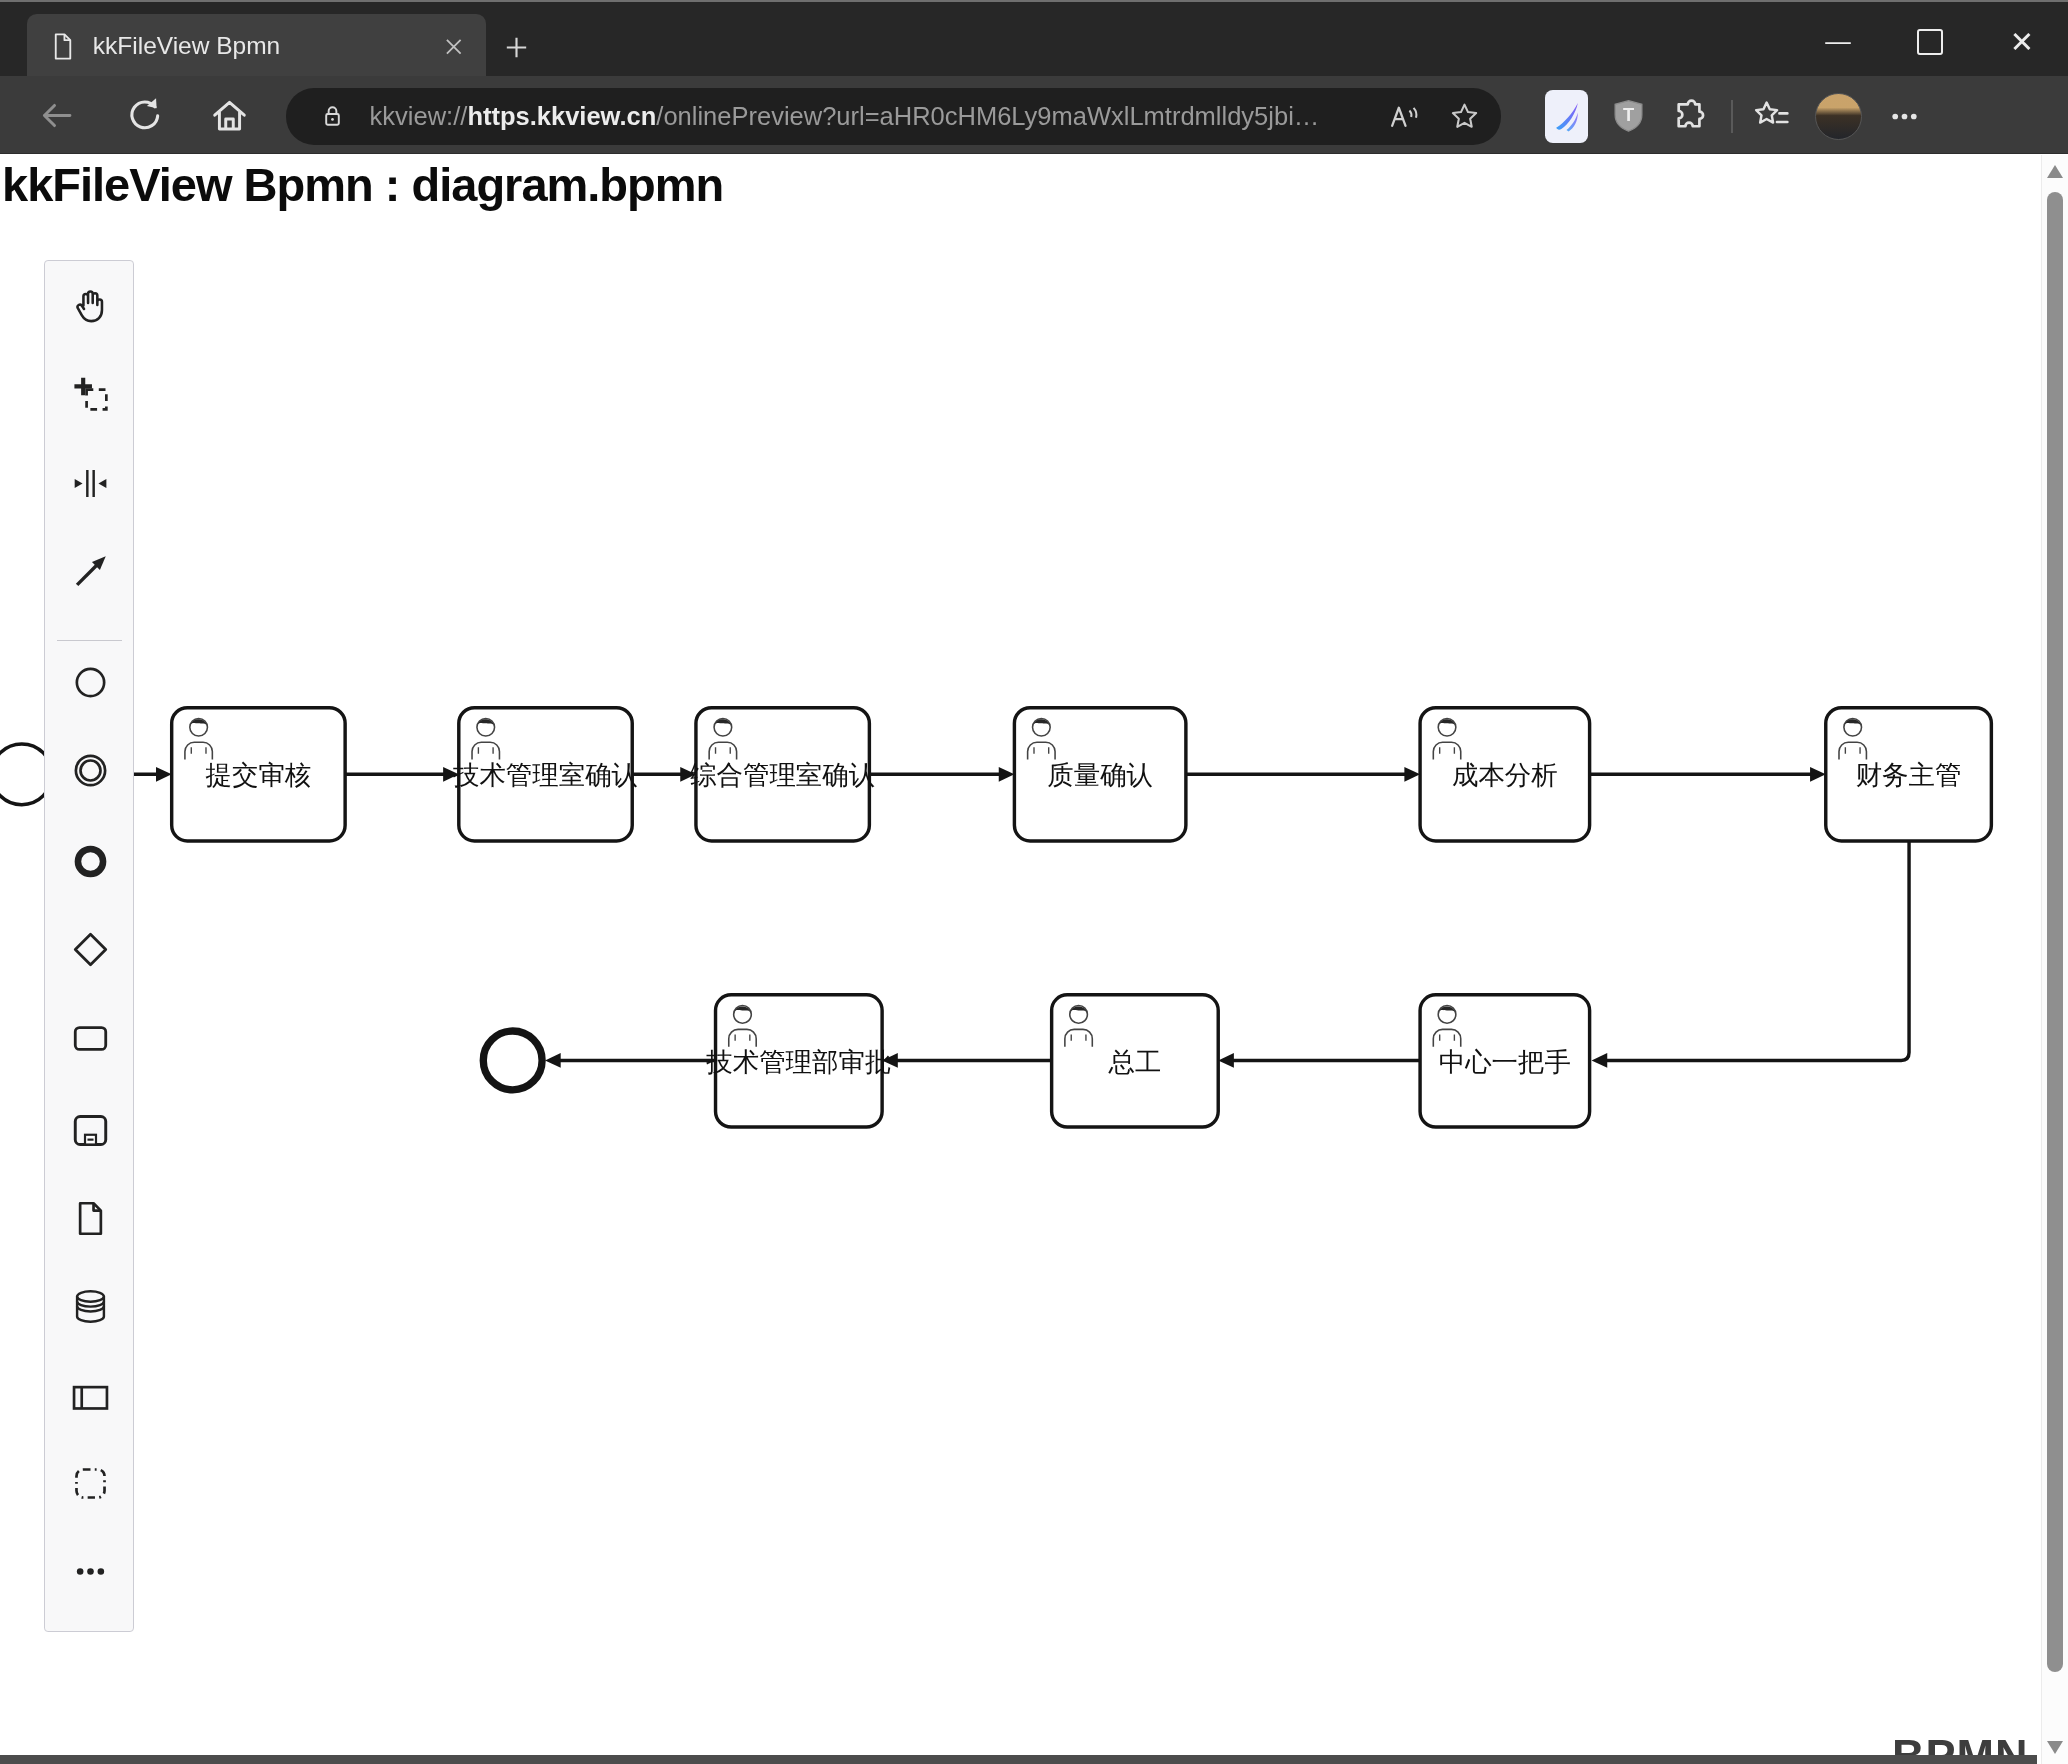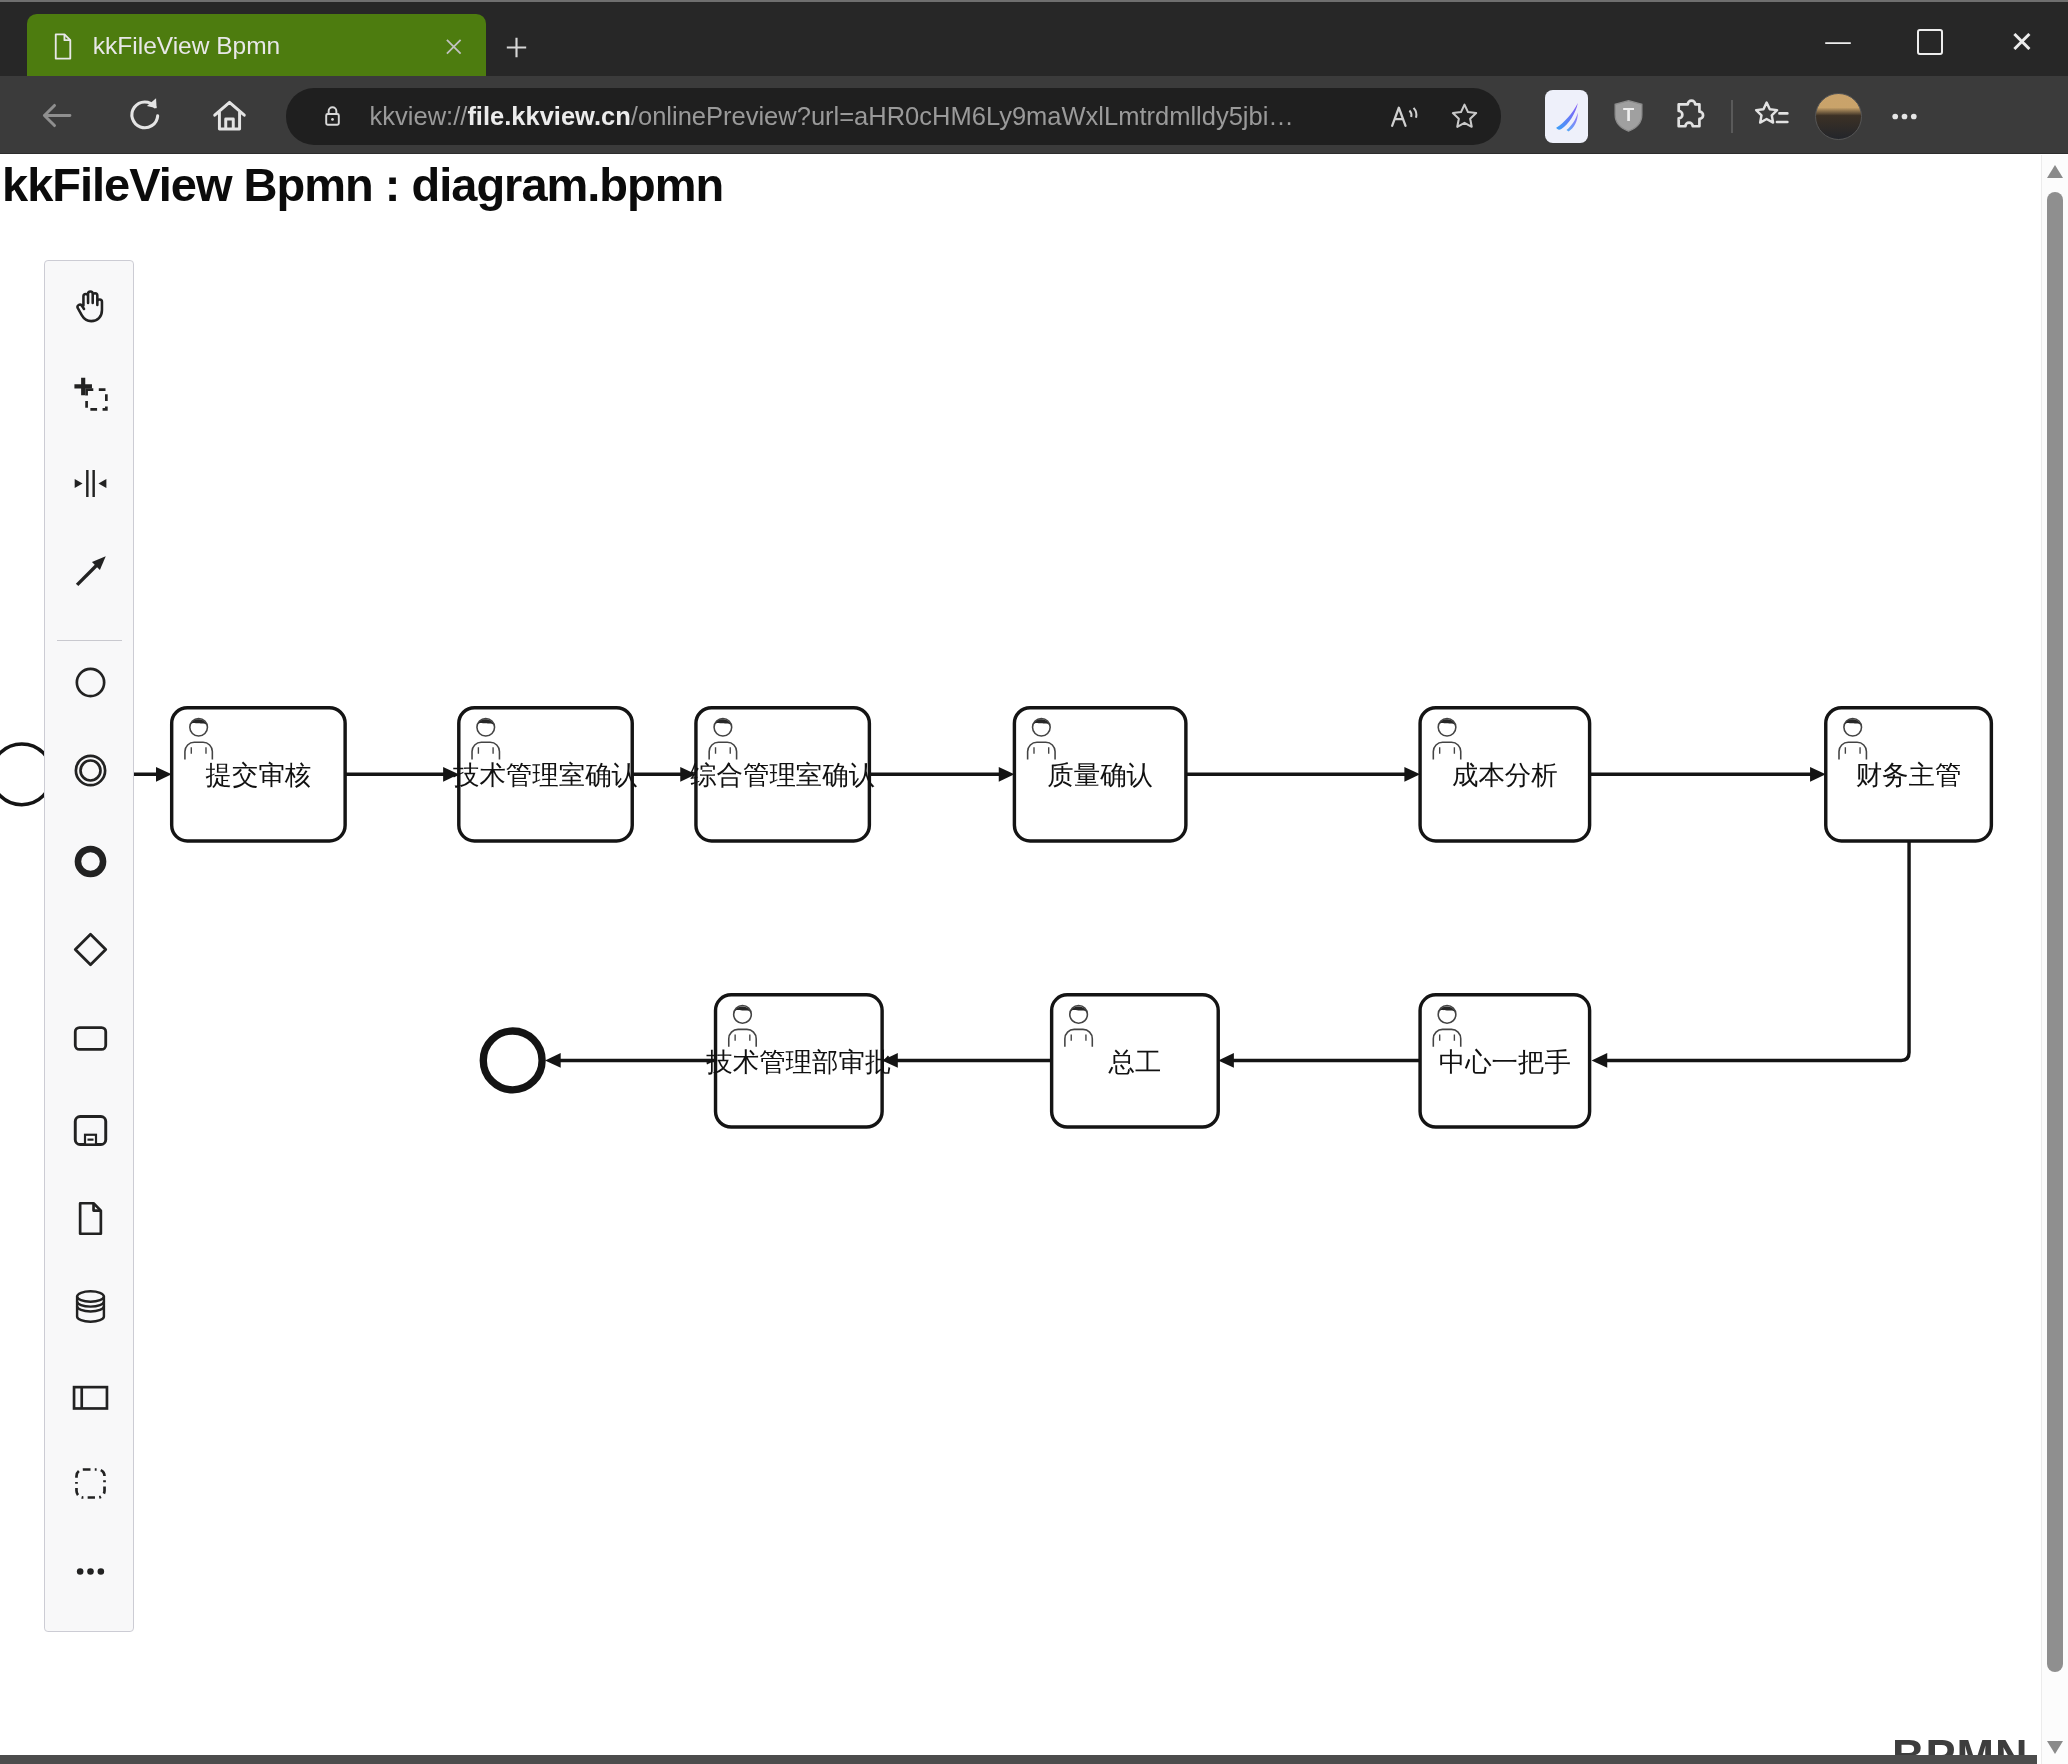--- a/index.html
+++ b/index.html
@@ -3,21 +3,21 @@
 <meta charset="utf-8">
 <style>
   html,body{margin:0;padding:0;}
   body{
     width:2068px;height:1764px;position:relative;overflow:hidden;
     background:#fff;font-family:"Liberation Sans","DejaVu Sans",sans-serif;
     -webkit-font-smoothing:antialiased;
   }
   
   #tabbar{position:absolute;left:0;top:0;width:2068px;height:76px;background:#272727;border-top:2.9px solid #6f6f6f;box-sizing:border-box;}
-  #tab{position:absolute;left:26.5px;top:11.8px;width:459px;height:65px;background:#4d7c0f;border-radius:9.8px 9.8px 0 0;display:flex;align-items:center;}
+  #tab{position:absolute;left:26.5px;top:11.8px;width:459px;height:65px;background:#404040;border-radius:9.8px 9.8px 0 0;display:flex;align-items:center;}
   #tab .favicon{margin-left:21.6px;width:31px;height:31px;flex:0 0 auto;}
   #tab .tab-title{margin-left:13.7px;color:#e8e8e8;font-size:24.5px;white-space:nowrap;overflow:hidden;flex:1 1 auto;}
   #tab .tab-close{width:33px;height:33px;margin-right:15.7px;flex:0 0 auto;display:flex;align-items:center;justify-content:center;}
   #newtab{position:absolute;left:498px;top:27.4px;width:37px;height:37px;display:flex;align-items:center;justify-content:center;}
   #wincontrols{position:absolute;right:0;top:2.9px;height:74px;display:flex;align-items:center;}
   .winbtn{width:92px;height:69px;display:flex;align-items:center;justify-content:center;color:#ededed;}
   .winbtn .sq{width:21.6px;height:21.6px;border:2px solid #ededed;border-radius:2.9px;}
   .winbtn.min{font-size:25.5px;}
   .winbtn.cls{font-size:29px;font-weight:300;}
 
@@ -102,21 +102,21 @@
   </span>
 
   <div id="urlpill">
     <span class="lock">
       <svg viewBox="0 0 32 32" width="31" height="31">
           <rect x="9.5" y="13.5" width="13" height="11" rx="1.5" fill="none" stroke="#d8d8d8" stroke-width="2"></rect>
           <path d="M12,13.5 V10.5 a4,4 0 0 1 8,0 V13.5" fill="none" stroke="#d8d8d8" stroke-width="2"></path>
           <circle cx="16" cy="19" r="1.4" fill="#d8d8d8"></circle>
         </svg>
     </span>
-    <span id="urltext"><span>kkview://</span><span class="host">file.kkview.cn</span><span>/onlinePreview?url=aHR0cHM6Ly9maWxlLmtrdmlldy5jbi…</span></span>
+    <span id="urltext"><span>kkview://</span><span class="host">https.kkview.cn</span><span>/onlinePreview?url=aHR0cHM6Ly9maWxlLmtrdmlldy5jbi…</span></span>
     <span class="pillicon">
       <svg viewBox="0 0 32 32" width="33" height="33">
           <path d="M4,25 L10.5,7.5 L17,25 M6.6,18.5 H14.4" fill="none" stroke="#d0d0d0" stroke-width="2.2" stroke-linecap="round" stroke-linejoin="round"></path>
           <path d="M20.8,10.2 a6.5,6.5 0 0 1 1.7,6.2" fill="none" stroke="#d0d0d0" stroke-width="2"></path>
           <path d="M24.8,7.6 a10.5,10.5 0 0 1 2.4,9.6" fill="none" stroke="#d0d0d0" stroke-width="2"></path>
         </svg>
     </span>
     <span class="pillicon" style="margin-right:19.6px">
       <svg viewBox="0 0 32 32" width="33" height="33">
           <path d="M16,4.5 l3.4,7.2 7.9,1 -5.8,5.5 1.5,7.8 -7,-3.9 -7,3.9 1.5,-7.8 -5.8,-5.5 7.9,-1 z" fill="none" stroke="#c9c9c9" stroke-width="2" stroke-linejoin="round"></path>

